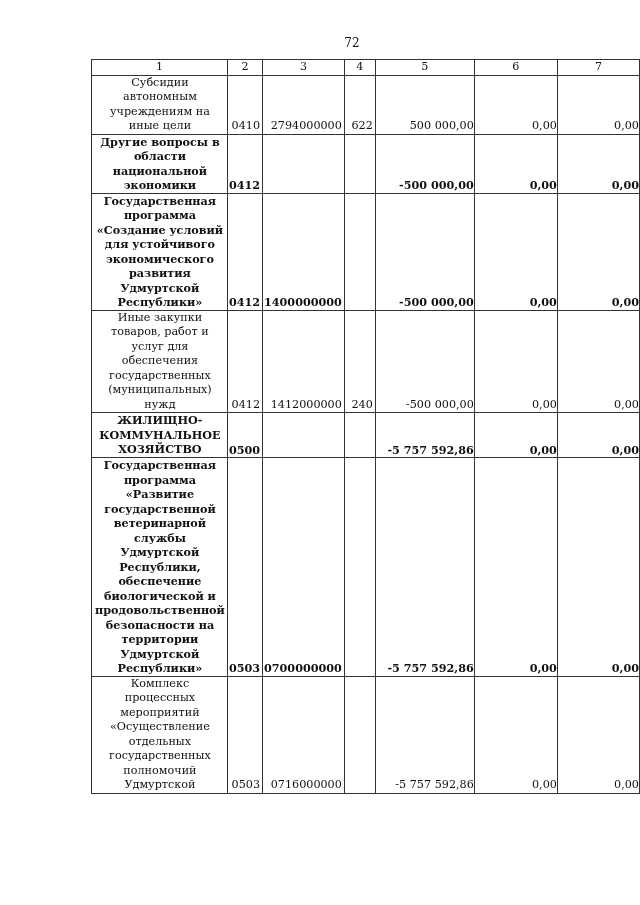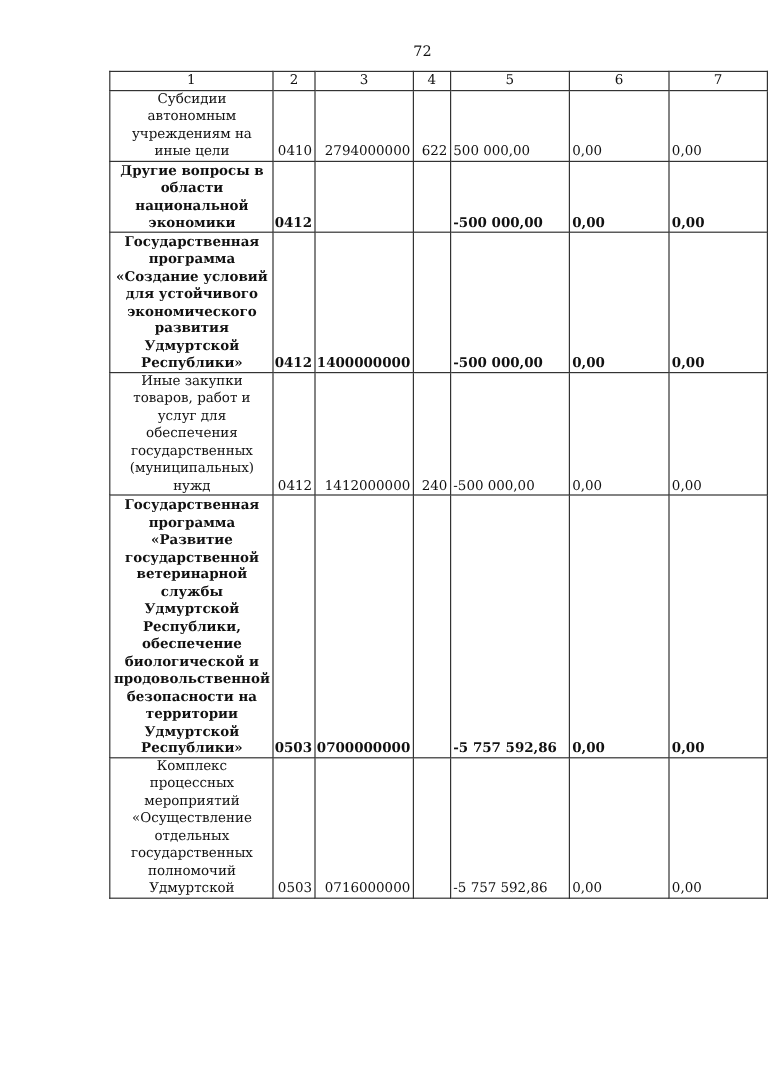--- a/index.html
+++ b/index.html
@@ -7,21 +7,21 @@
          font-family: "DejaVu Serif", "Liberation Serif", serif; color: #111; }
   .page-num { position: absolute; top: 36px; left: 0; width: 704px; text-align: center;
               font-size: 12px; }
   table.budget { position: absolute; top: 59px; left: 91px; border-collapse: collapse;
                  table-layout: fixed; font-size: 11.2px; line-height: 14.5px; }
   table.budget td { border: 1px solid #333; padding: 0 2px 0 2px; vertical-align: bottom;
                     overflow: hidden; }
   table.budget td.name { text-align: center; vertical-align: top; padding-left: 3px; }
   table.budget tr.head td { text-align: center; height: 14px; vertical-align: middle; }
   td.code { text-align: right; padding-left: 1px !important; }
-  td.num { text-align: left; padding-right: 0 !important; }
+  td.num { text-align: right; padding-right: 0 !important; }
   tr.bold td { font-weight: bold; }
   col.c1 { width: 132px; } col.c2 { width: 31px; } col.c3 { width: 68px; }
   col.c4 { width: 31px; } col.c5 { width: 100px; } col.c6 { width: 84px; } col.c7 { width: 83px; }
 </style>
 </head>
 <body>
 
 <div class="page-num">72</div>
 
 <table class="budget">
@@ -79,20 +79,29 @@
   <tr style="height:88px">
     <td class="name">Иные закупки товаров, работ и услуг для обеспечения государственных (муниципальных) нужд</td>
     <td class="code">0412</td>
     <td class="code">1412000000</td>
     <td class="code">240</td>
     <td class="num">-500 000,00</td>
     <td class="num">0,00</td>
     <td class="num">0,00</td>
   </tr>
 
+  <tr class="bold" style="height:45px">
+    <td class="name">ЖИЛИЩНО-КОММУНАЛЬНОЕ ХОЗЯЙСТВО</td>
+    <td class="code">0500</td>
+    <td class="code"></td>
+    <td class="code"></td>
+    <td class="num">-5 757 592,86</td>
+    <td class="num">0,00</td>
+    <td class="num">0,00</td>
+  </tr>
 
 
   <tr class="bold" style="height:189px">
     <td class="name">Государственная программа «Развитие государственной ветеринарной службы Удмуртской Республики, обеспечение биологической и продовольственной безопасности на территории Удмуртской Республики»</td>
     <td class="code">0503</td>
     <td class="code">0700000000</td>
     <td class="code"></td>
     <td class="num">-5 757 592,86</td>
     <td class="num">0,00</td>
     <td class="num">0,00</td>

